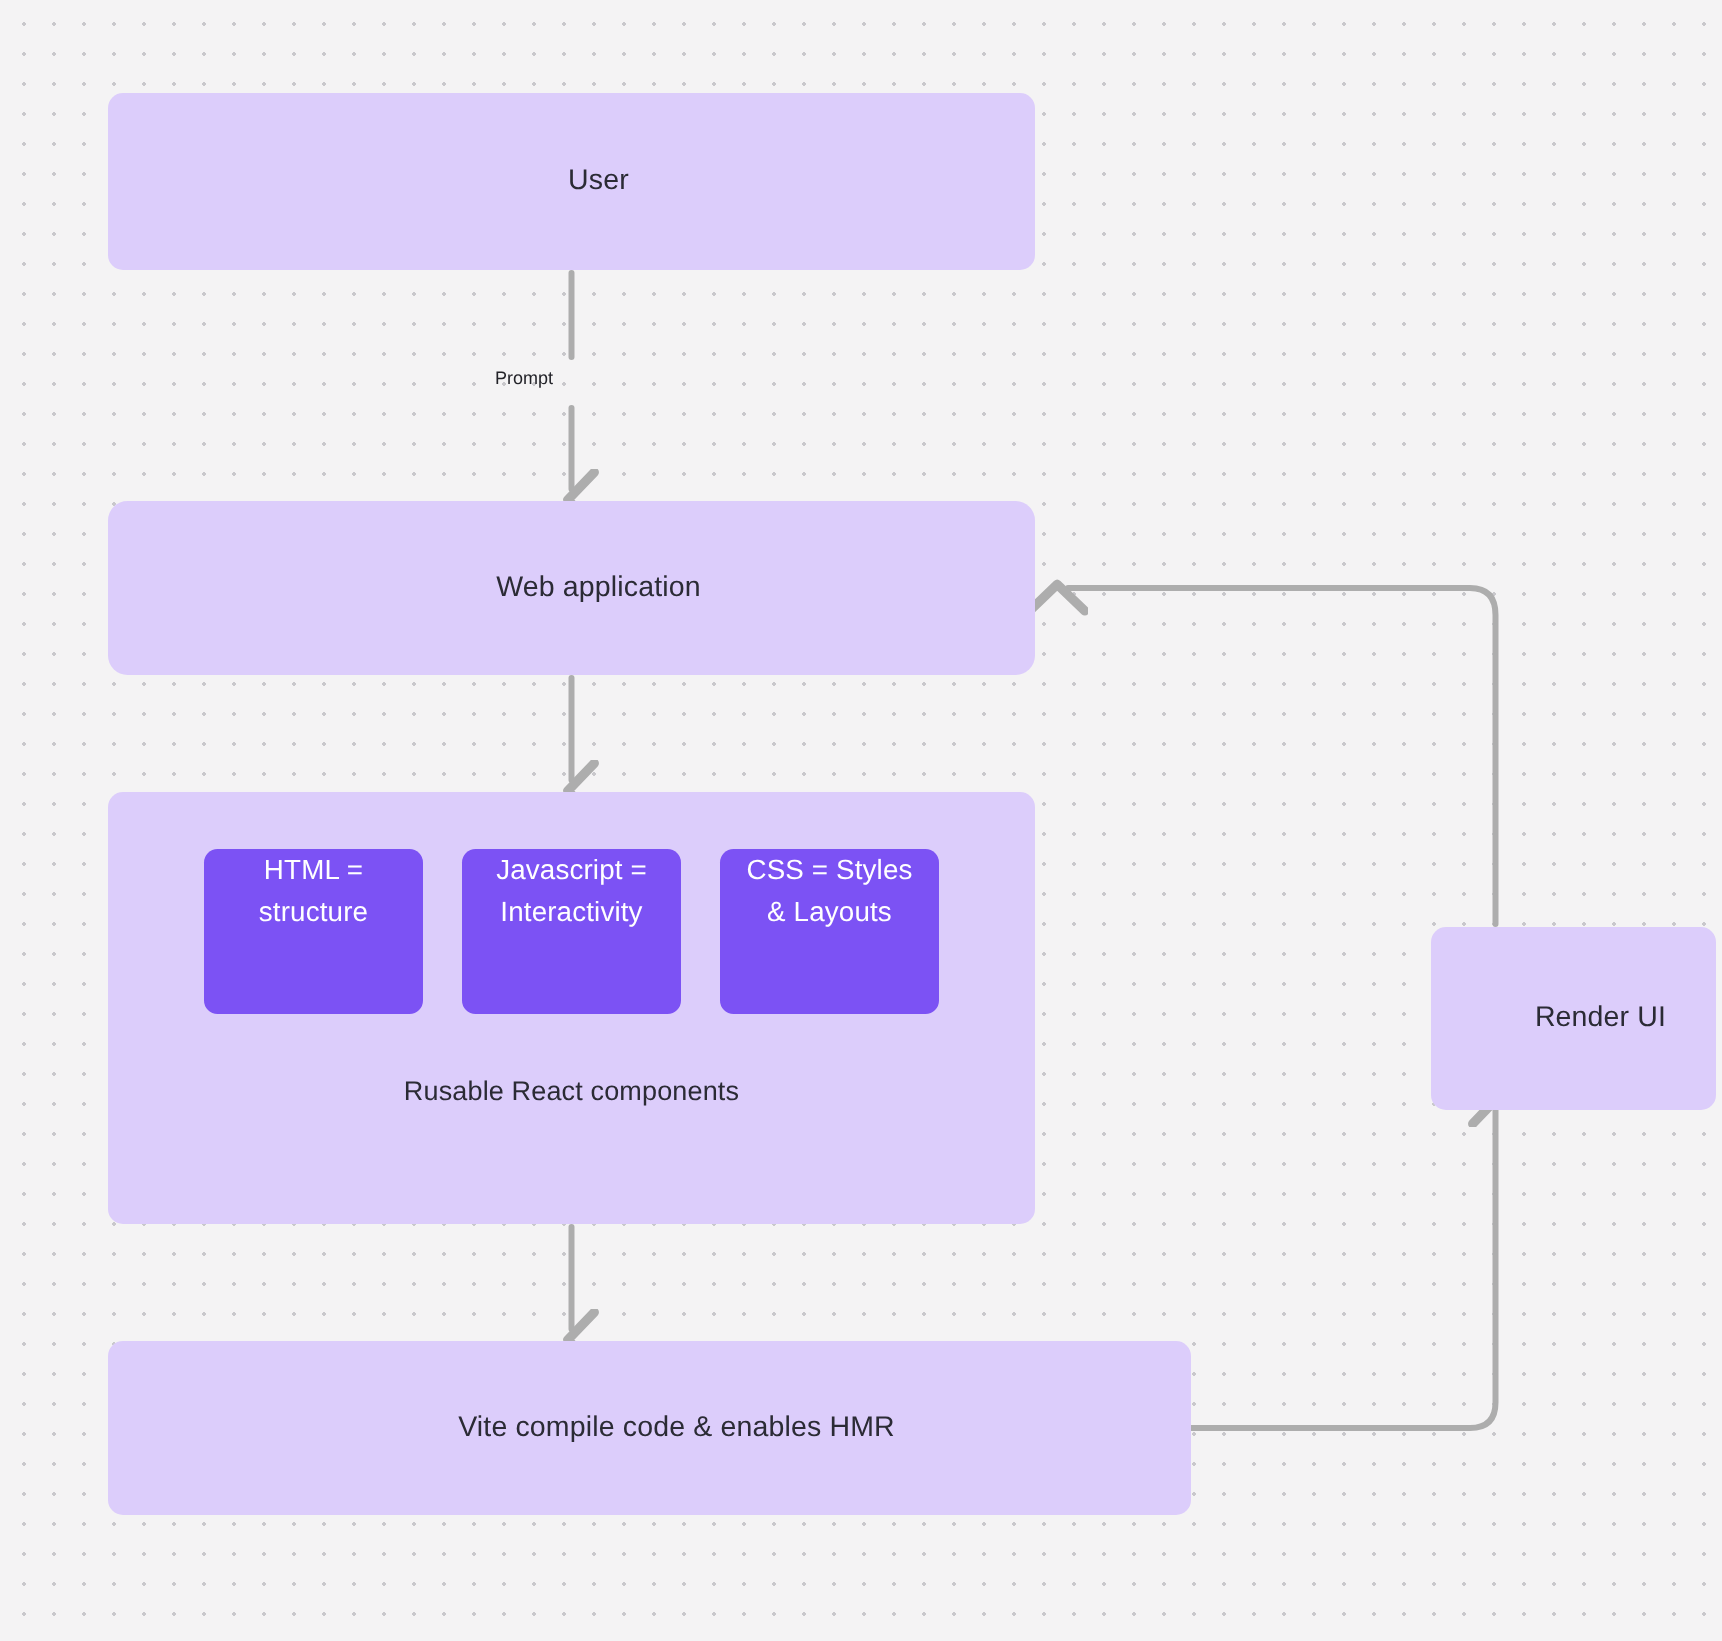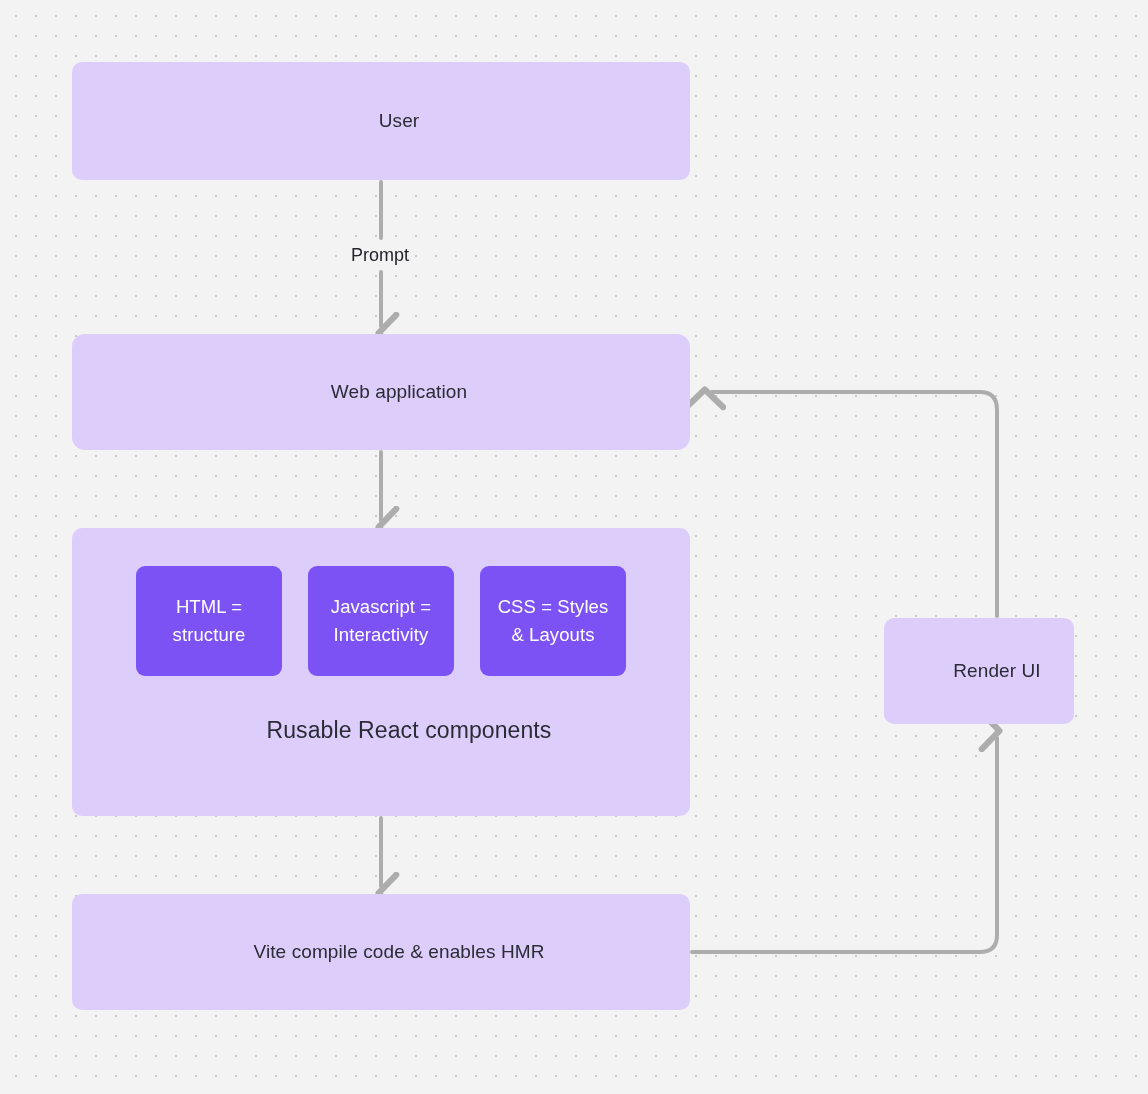--- a/index.html
+++ b/index.html
@@ -71,54 +71,51 @@
   }
 
   .chip {
     box-sizing: border-box;
     width: 146px;
     height: 110px;
     border-radius: 9px;
     background-color: #7c52f4;
     color: #ffffff;
     display: flex;
-    align-items: center;
     justify-content: center;
     text-align: center;
     font-size: 18.5px;
     line-height: 1.5;
     padding: 0 8px;
   }
 
   .group-caption {
     position: absolute;
     left: 0;
     top: 186px;
     width: 100%;
     text-align: center;
-    font-size: 23px;
+    font-size: 18px;
     color: #2b2b35;
-    margin-left: 28px;
   }
 
   .edge-label {
     position: absolute;
-    font-size: 18px;
+    font-size: 12px;
     color: #232329;
     background: transparent;
     white-space: nowrap;
-    text-align: center;
   }
 
   
   #node-user          { left: 72px;  top: 62px;  width: 618px; height: 118px; }
   #node-webapp        { left: 72px;  top: 334px; width: 618px; height: 116px; border-radius: 13px; }
   #node-components    { left: 72px;  top: 528px; width: 618px; height: 288px; }
-  #node-vite          { left: 72px;  top: 894px; width: 618px; height: 116px; }
-  #node-render        { left: 884px; top: 618px; width: 190px; height: 106px; }
+  #node-vite          { left: 72px;  top: 894px; width: 722px; height: 116px; }
+  #node-render        { left: 954px; top: 618px; width: 190px; height: 122px; }
 
   #label-prompt       { left: 330px; top: 245px; width: 100px; }
 </style>
 </head>
 <body>
 
 <div id="canvas">
 
   <svg id="edges" viewBox="0 0 1148 1094" width="1148" height="1094" xmlns="http://www.w3.org/2000/svg">
     <defs>

